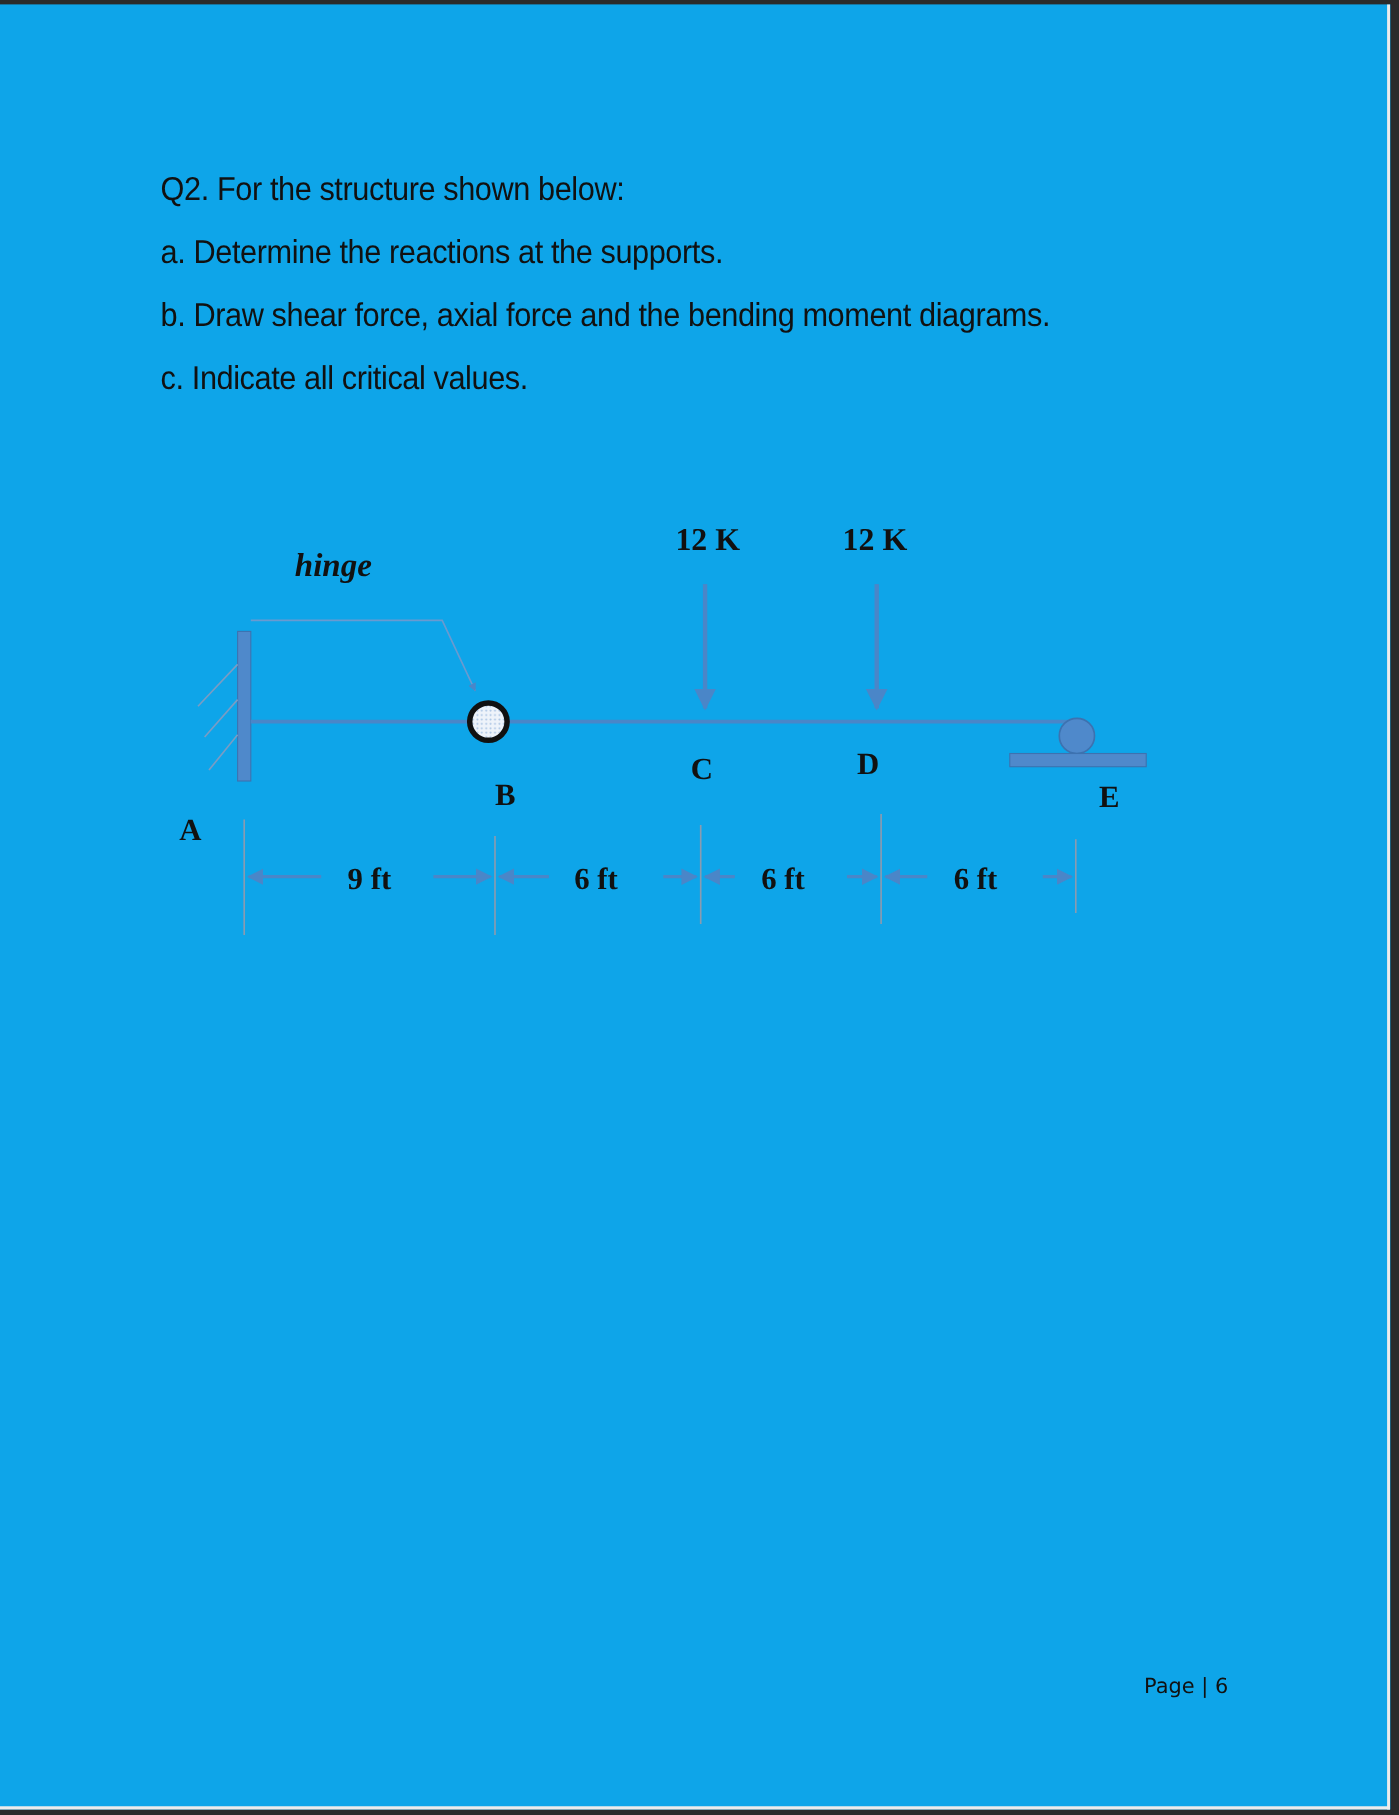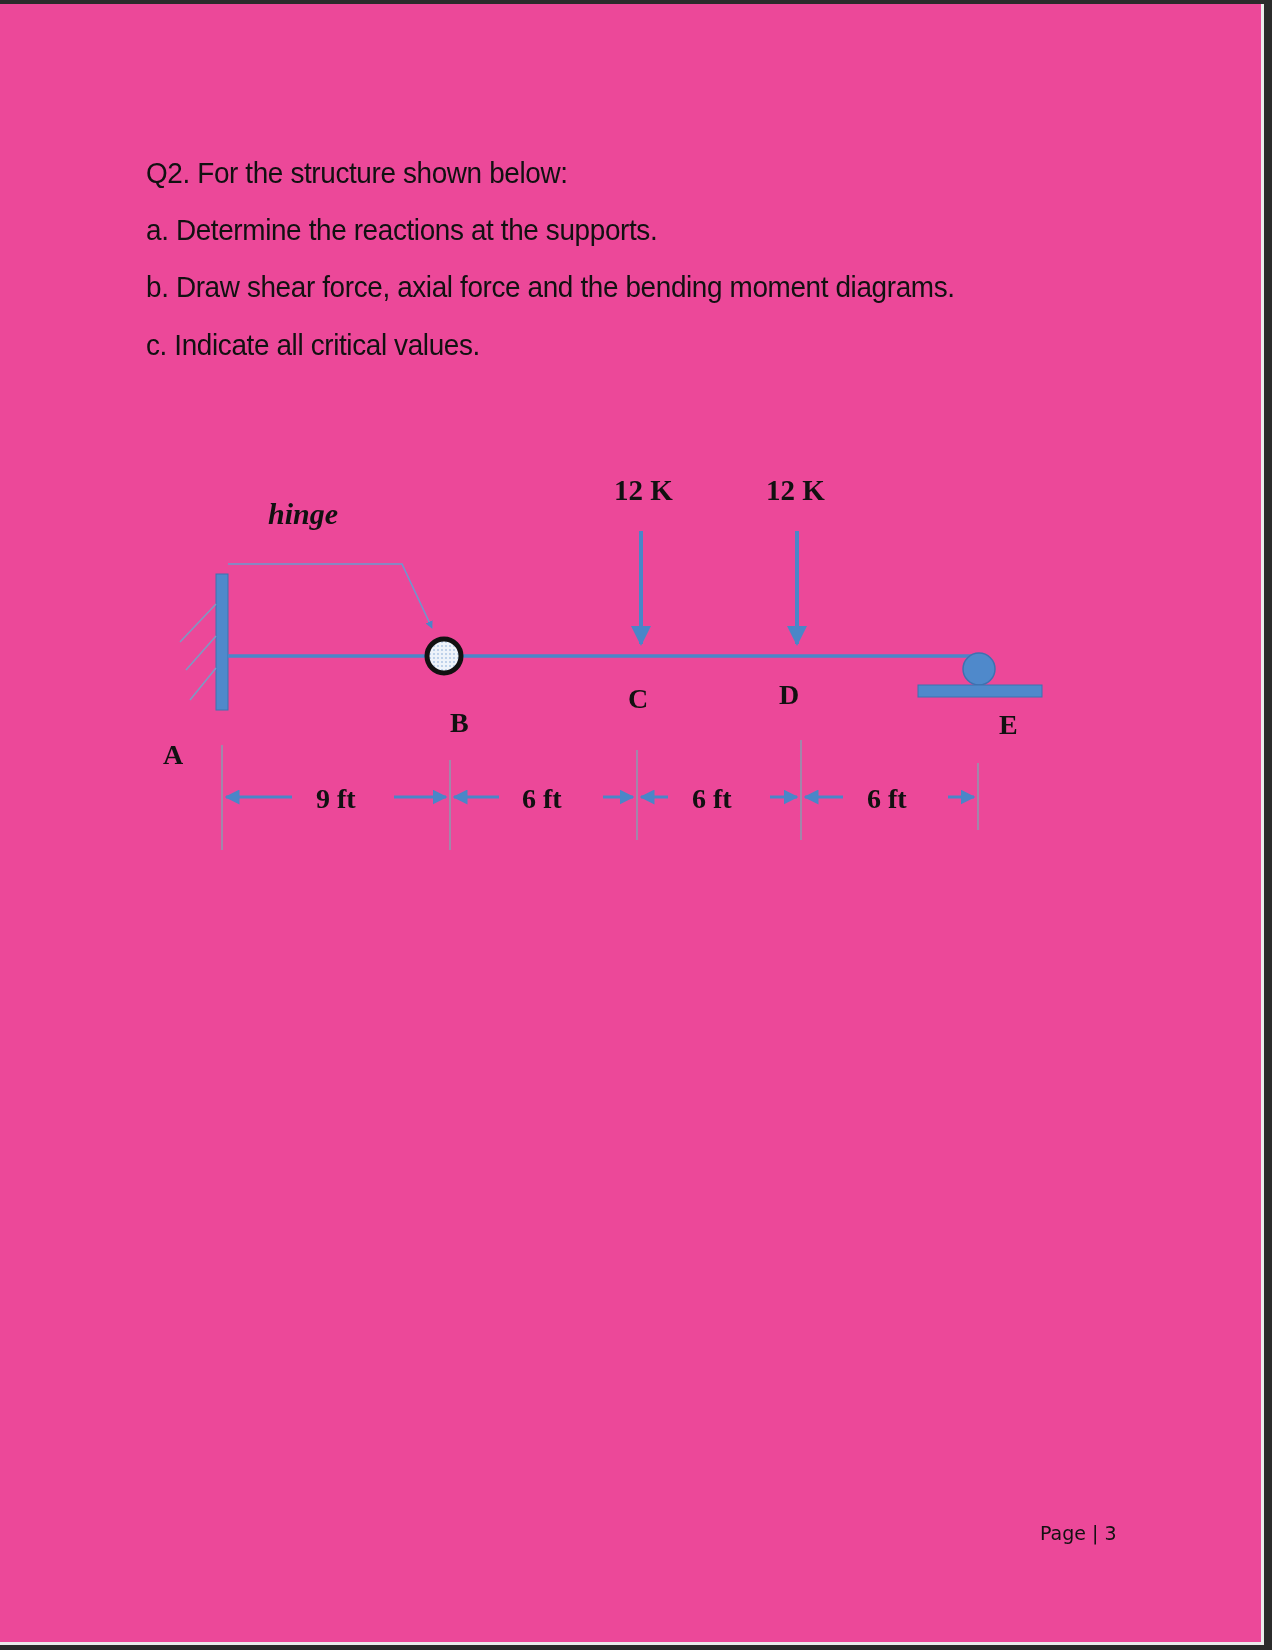--- a/index.html
+++ b/index.html
@@ -3,21 +3,21 @@
   <meta charset="utf-8">
   <style>
     html, body { margin: 0; padding: 0; }
     body {
       width: 1272px; height: 1650px; position: relative; overflow: hidden;
       background: #2b2b2b;
       font-family: "Liberation Sans", sans-serif;
     }
     .page {
       position: absolute; left: 0; top: 4px; width: 1264px; height: 1641px;
-      background: #ec4899;
+      background: #0ea5e9;
       box-shadow: inset -3px 0 0 #ececec, inset 0 -3px 0 #ececec;
     }
     .q-line {
       position: absolute; left: 146px; margin: 0;
       font-family: "Liberation Sans", sans-serif;
       font-size: 30px; color: #111; letter-spacing: -0.4px;
       transform: scaleX(0.93); transform-origin: left center;
       white-space: nowrap;
     }
     .diagram { position: absolute; left: 0; top: 0; }
@@ -105,14 +105,14 @@
       <line x1="843" y1="789" x2="805" y2="789" marker-end="url(#ah)"></line>
       <line x1="948" y1="789" x2="974" y2="789" marker-end="url(#ah)"></line>
     </g>
 
     <text class="lbl" x="316" y="800" font-size="28">9 ft</text>
     <text class="lbl" x="522" y="800" font-size="28">6 ft</text>
     <text class="lbl" x="692" y="800" font-size="28">6 ft</text>
     <text class="lbl" x="867" y="800" font-size="28">6 ft</text>
   </svg>
 
-  <div class="footer">Page | 3</div>
+  <div class="footer">Page | 6</div>
 </div>
 
 </body></html>

